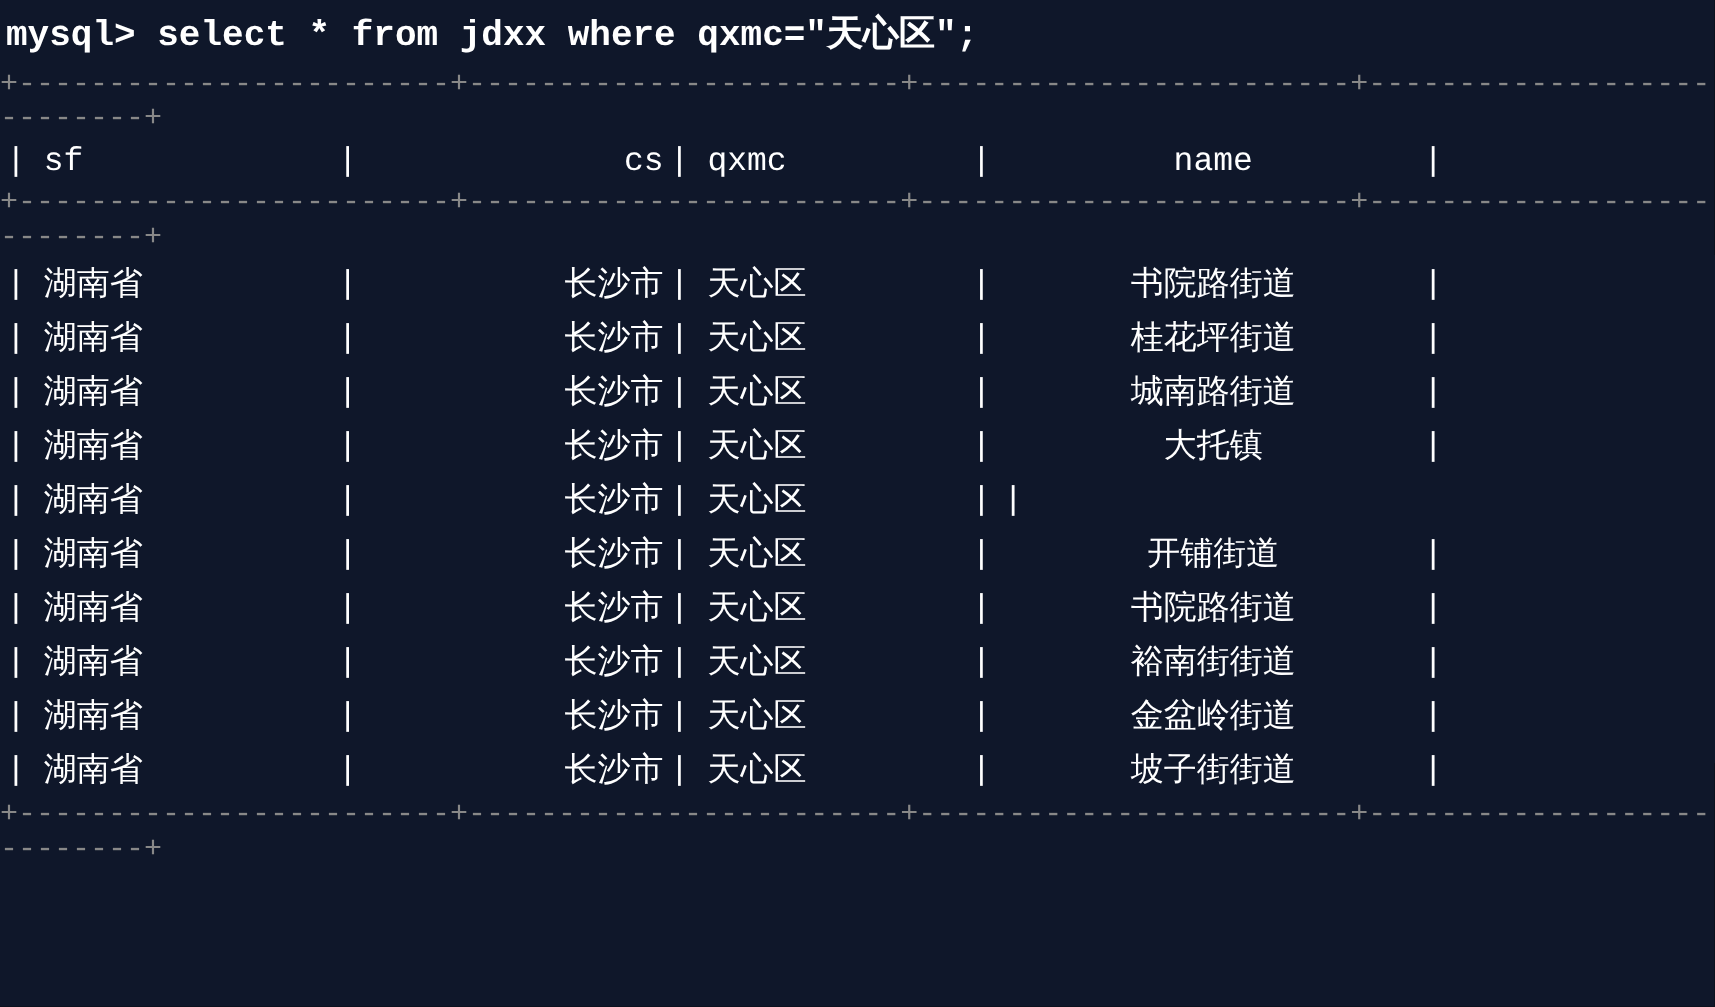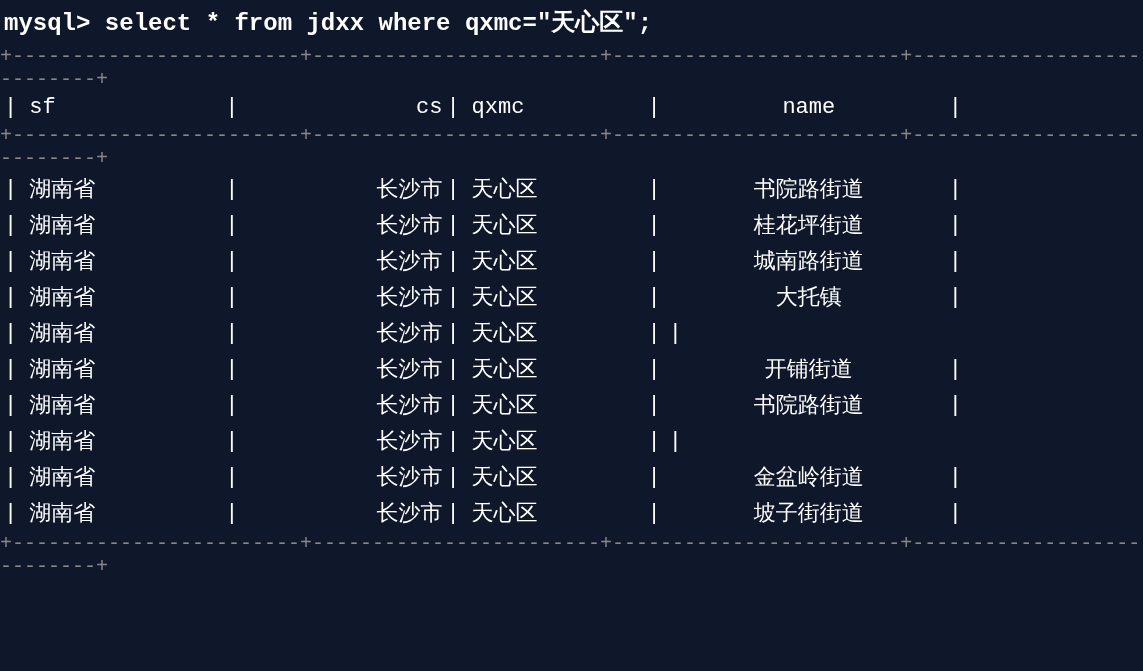--- a/index.html
+++ b/index.html
@@ -179,20 +179,21 @@
       <span class="pipe">|</span>
     </div>
     <div class="result-line">
       <span class="pipe">|</span>
       <span class="cell cell-sf">湖南省</span>
       <span class="pipe">|</span>
       <span class="cell cell-cs">长沙市</span>
       <span class="pipe">|</span>
       <span class="cell cell-qxmc">天心区</span>
       <span class="pipe">|</span>
+      <span class="cell cell-name">裕南街街道</span>
       <span class="pipe">|</span>
     </div>
     <div class="result-line">
       <span class="pipe">|</span>
       <span class="cell cell-sf">湖南省</span>
       <span class="pipe">|</span>
       <span class="cell cell-cs">长沙市</span>
       <span class="pipe">|</span>
       <span class="cell cell-qxmc">天心区</span>
       <span class="pipe">|</span>

